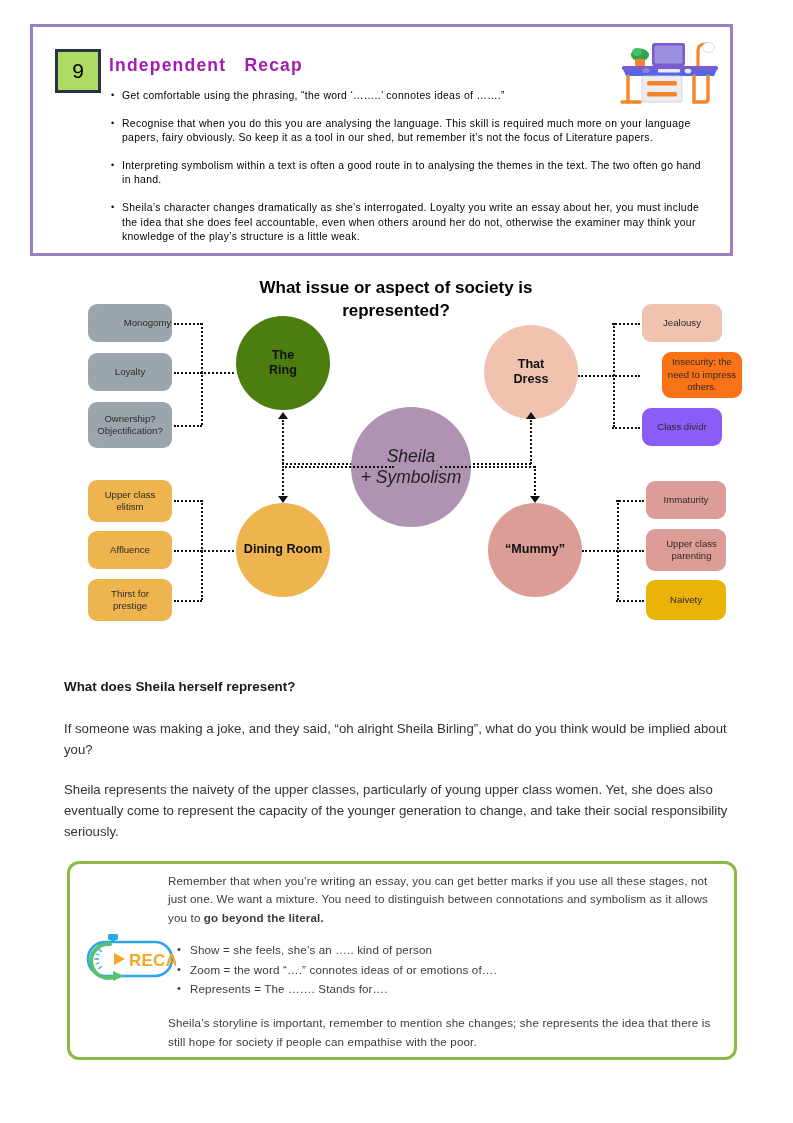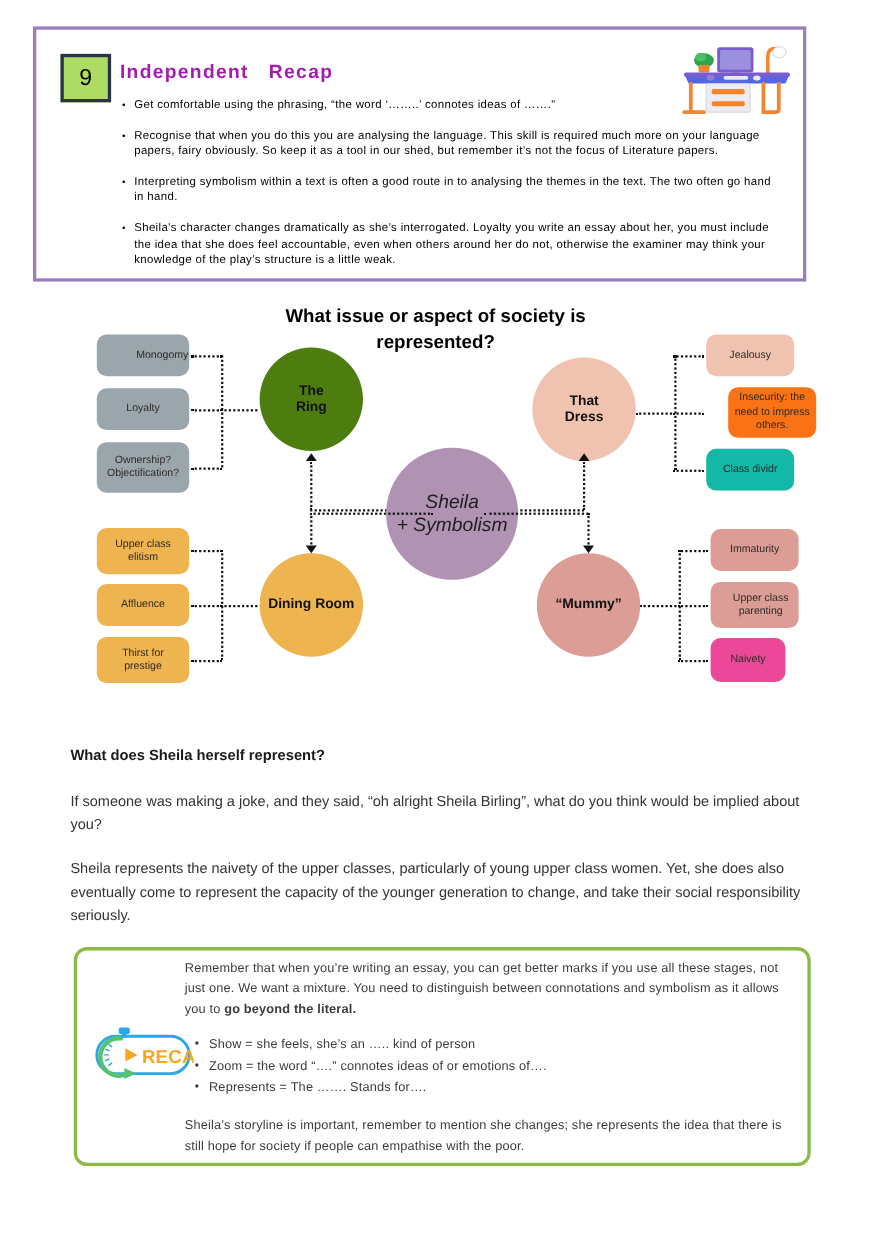--- a/index.html
+++ b/index.html
@@ -297,21 +297,21 @@
       <span>Ring</span>
     </span>
   </div>
 
   <div class="dot-v" style="left:202px; top:148px; height:44px;"></div>
   <div class="arrow-up" style="left:198px; top:140px;"></div>
   <div class="dot-h" style="left:202px; top:191px; width:110px;"></div>
 
   <div class="leaf-box" style="left:562px; top:32px; width:80px; height:38px; background:#efc3b0;">Jealousy</div>
   <div class="leaf-box" style="left:562px; top:80px; width:80px; height:46px; background:#f97316;margin-left:20px;">Insecurity: the need to impress others.</div>
-  <div class="leaf-box" style="left:562px; top:136px; width:80px; height:38px; background:#14b8a6;">Class dividr</div>
+  <div class="leaf-box" style="left:562px; top:136px; width:80px; height:38px; background:#8b5cf6;">Class dividr</div>
 
   <div class="dot-h" style="left:532px; top:51px; width:28px;"></div>
   <div class="dot-h" style="left:532px; top:103px; width:28px;"></div>
   <div class="dot-h" style="left:532px; top:155px; width:28px;"></div>
   <div class="dot-v" style="left:533px; top:51px; height:104px;"></div>
   <div class="dot-h" style="left:498px; top:103px; width:36px;"></div>
 
   <div class="node-circle" style="left:404px; top:53px; width:94px; height:94px; background:#efc3b0; font-size:12.6px;">
     <span>
       <span>That</span><br>
@@ -341,21 +341,21 @@
 
   <div class="node-circle" style="left:156px; top:231px; width:94px; height:94px; background:#eeb44f; font-size:12.6px;">
     <span>Dining Room</span>
   </div>
   <div class="dot-v" style="left:202px; top:194px; height:32px;"></div>
   <div class="arrow-down" style="left:198px; top:224px;"></div>
   <div class="dot-h" style="left:202px; top:194px; width:112px;"></div>
 
   <div class="leaf-box" style="left:566px; top:209px; width:80px; height:38px; background:#dc9d96;">Immaturity</div>
   <div class="leaf-box" style="left:566px; top:257px; width:80px; height:42px; background:#dc9d96;padding-left:16px;">Upper class parenting</div>
-  <div class="leaf-box" style="left:566px; top:308px; width:68px; height:40px; background:#ec4899;">Naivety</div>
+  <div class="leaf-box" style="left:566px; top:308px; width:80px; height:40px; background:#eab308;">Naivety</div>
 
   <div class="dot-h" style="left:536px; top:228px; width:28px;"></div>
   <div class="dot-h" style="left:536px; top:278px; width:28px;"></div>
   <div class="dot-h" style="left:536px; top:328px; width:28px;"></div>
   <div class="dot-v" style="left:537px; top:228px; height:100px;"></div>
   <div class="dot-h" style="left:502px; top:278px; width:36px;"></div>
 
   <div class="node-circle" style="left:408px; top:231px; width:94px; height:94px; background:#dc9d96; font-size:12.6px;">
     <span>“Mummy”</span>
   </div>

